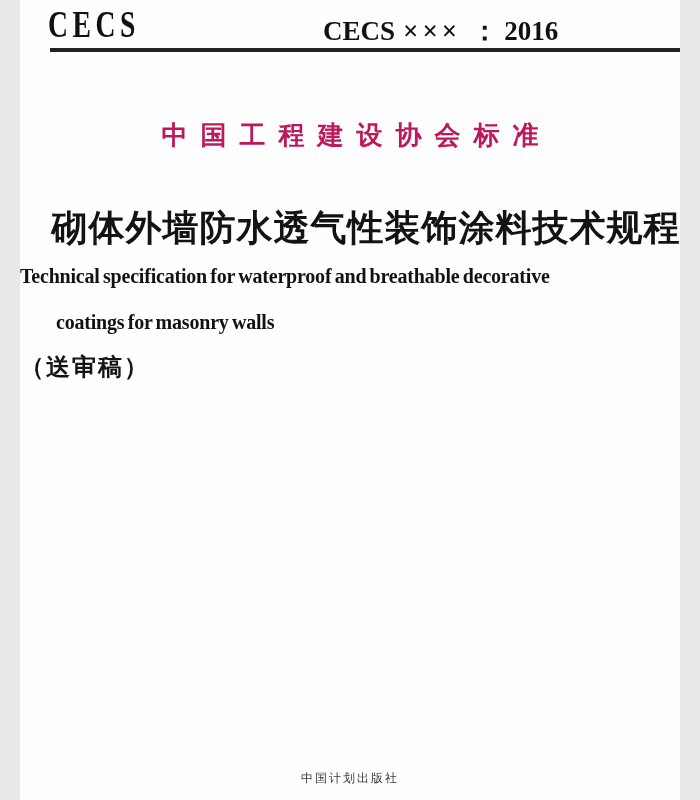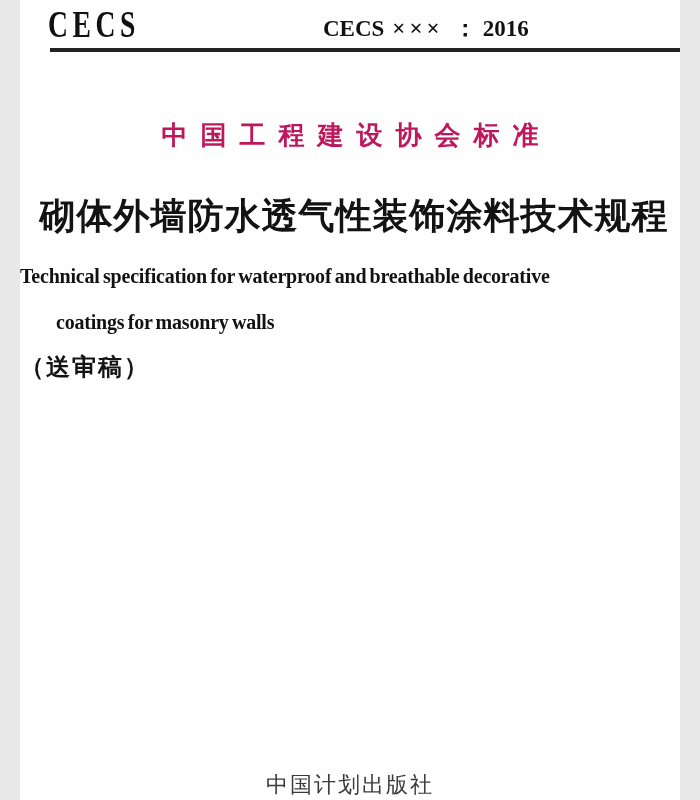--- a/index.html
+++ b/index.html
@@ -31,21 +31,21 @@
     transform-origin: left top;
     color: #111;
     white-space: nowrap;
   }
   .code {
     position: absolute;
     left: 303px;
     top: 13px;
     font-family: "Liberation Serif", serif;
     font-weight: bold;
-    font-size: 23px;
+    font-size: 27px;
     color: #111;
     white-space: nowrap;
   }
   .code .num  { margin-left: 8px; letter-spacing: 4px; }
   .code .sep  { margin-left: 10px; margin-right: 6px; }
   .rule {
     position: absolute;
     left: 30px;
     top: 48px;
     width: 640px;
@@ -65,21 +65,21 @@
     letter-spacing: 13px;
     text-indent: 13px; 
     color: #be185d;
     white-space: nowrap;
   }
   .title-cn {
     position: absolute;
     left: 0;
     top: 188px;
     width: 100%;
-    margin: 4px;
+    margin: 16px;
     text-align: center;
     font-size: 36px;
     font-weight: bold;
     letter-spacing: 1px;
     color: #131313;
     white-space: nowrap;
   }
   .title-en {
     position: absolute;
     left: 0;
@@ -107,21 +107,21 @@
     white-space: nowrap;
   }
 
   
   .publisher {
     position: absolute;
     left: 0;
     top: 770px;
     width: 100%;
     text-align: center;
-    font-size: 22px;
+    font-size: 12px;
     letter-spacing: 2px;
     color: #3a3a3a;
     white-space: nowrap;
   }
 </style>
 </head>
 <body>
 
 <div class="page">
 

